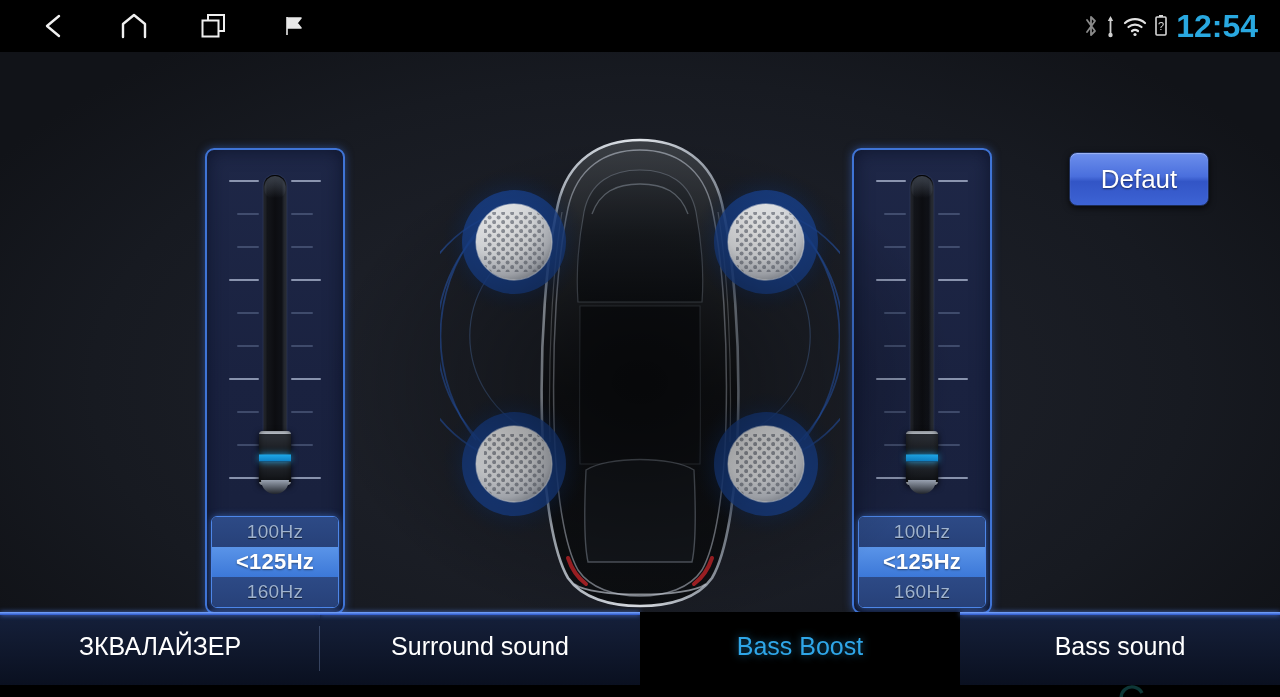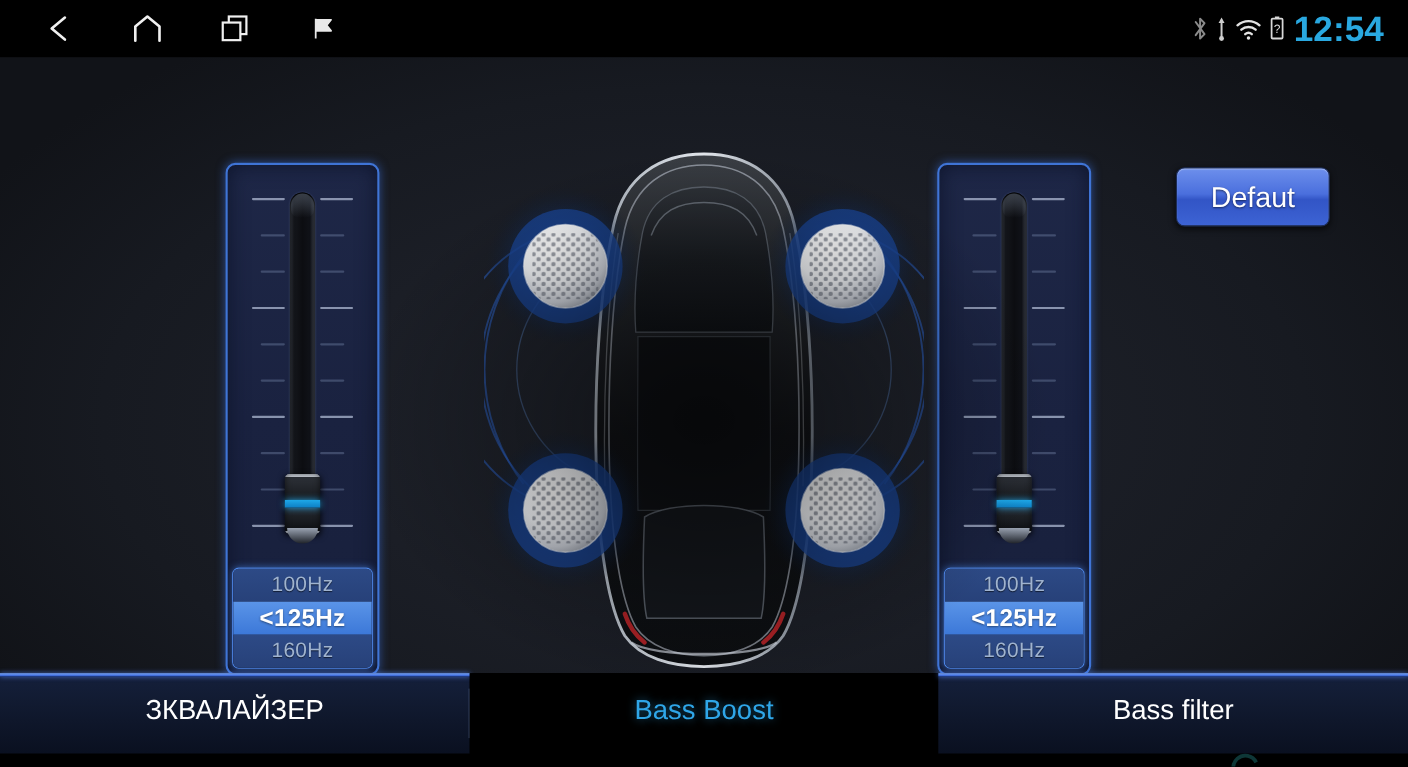--- a/index.html
+++ b/index.html
@@ -436,25 +436,28 @@
           <circle cx="0" cy="0" r="38" fill="none" stroke="#ffffff" stroke-opacity=".5" stroke-width="1.4"></circle>
         </g>
       </svg>
     </div>
   </div>
 
   <div id="tabbar">
     <div class="tab">
       <span class="tabtext">ЗКВАЛАЙЗЕР</span>
     </div>
+    <div class="tab no-div">
+      <span class="tabtext">Surround sound</span>
+    </div>
     <div class="tab active">
       <span class="tabtext">Bass Boost</span>
     </div>
     <div class="tab no-div">
-      <span class="tabtext">Bass filter</span>
+      <span class="tabtext">Bass sound</span>
     </div>
   </div>
 
   <svg id="brandmark" viewBox="0 0 58 30">
     <path d="M14 26 a11 11 0 1 1 16 -14" fill="none" stroke="#1f7a7a" stroke-width="3.4"></path>
     <circle cx="22" cy="24" r="5" fill="none" stroke="#1f7a7a" stroke-width="3"></circle>
   </svg>
 
 </div>
 

